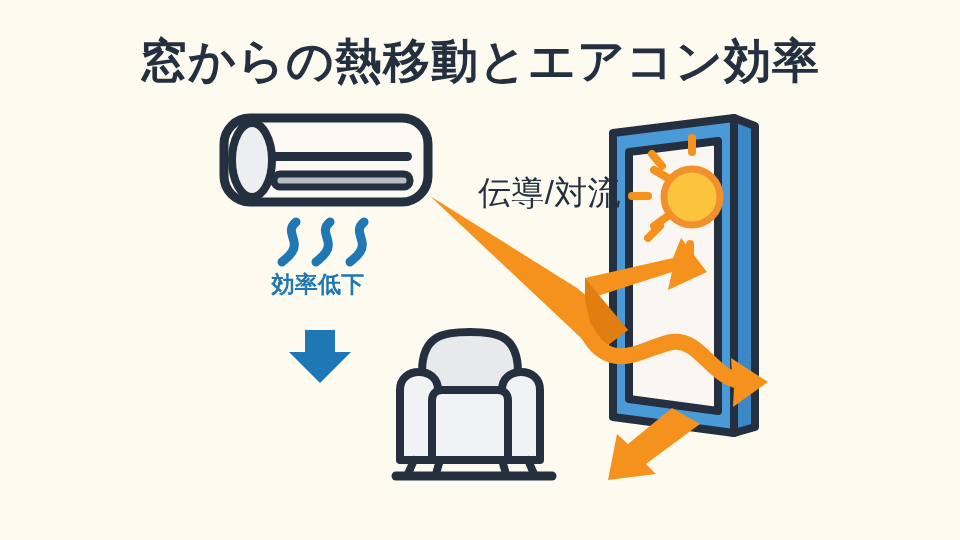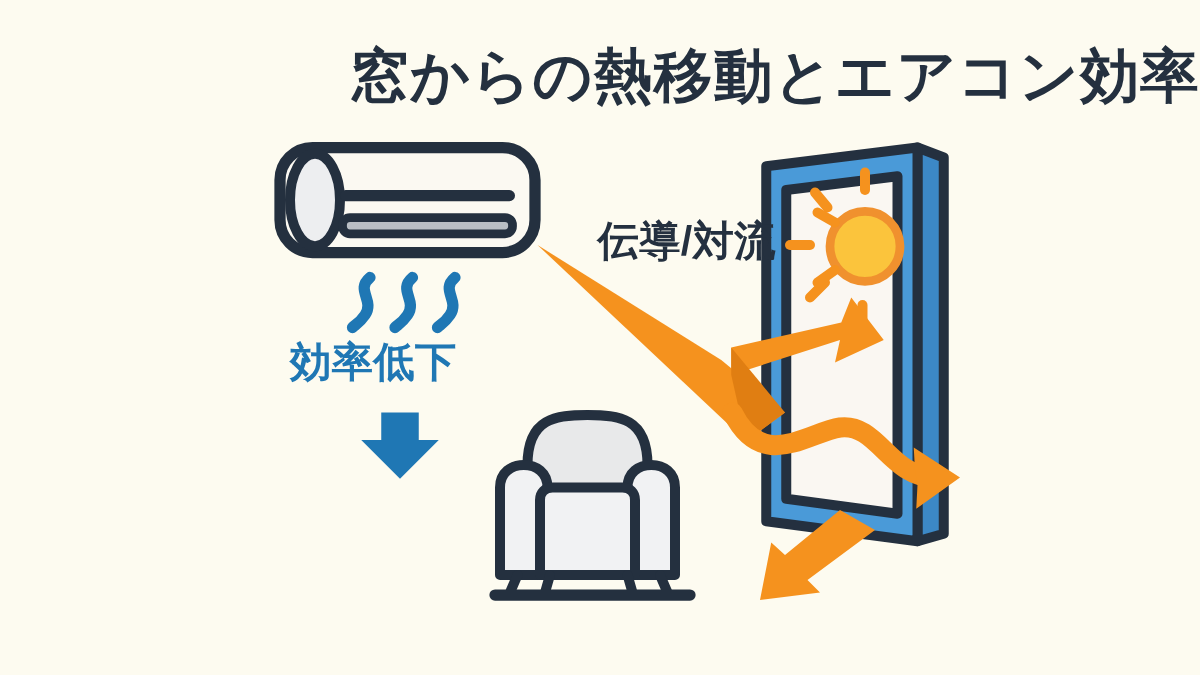--- a/index.html
+++ b/index.html
@@ -29,45 +29,45 @@
   .txt {
     position: absolute;
     white-space: pre;
     line-height: 1.15;
     letter-spacing: 0.01em;
   }
   #title-text {
     left: 0;
     top: 34px;
     width: 960px;
-    text-align: right;
+    text-align: center;
     font-size: 47px;
     font-weight: bold;
     color: #24303F;
     letter-spacing: 0.02em;
   }
   #label-transfer {
     left: 440px;
     top: 136px;
     width: 180px;
     text-align: center;
     font-size: 33px;
-    font-weight: bold;
+    font-weight: normal;
     color: #24303F;
   }
   #label-transfer .l2 {
     display: block;
     margin-top: 4px;
   }
   #label-efficiency {
     left: 232px;
     top: 271px;
     width: 172px;
-    text-align: left;
-    font-size: 33px;
+    text-align: center;
+    font-size: 23px;
     font-weight: bold;
     color: #1F77B4;
   }
 </style>
 </head>
 <body>
 
 <div id="stage">
 
   <svg id="scene-svg" viewBox="0 0 960 540">

